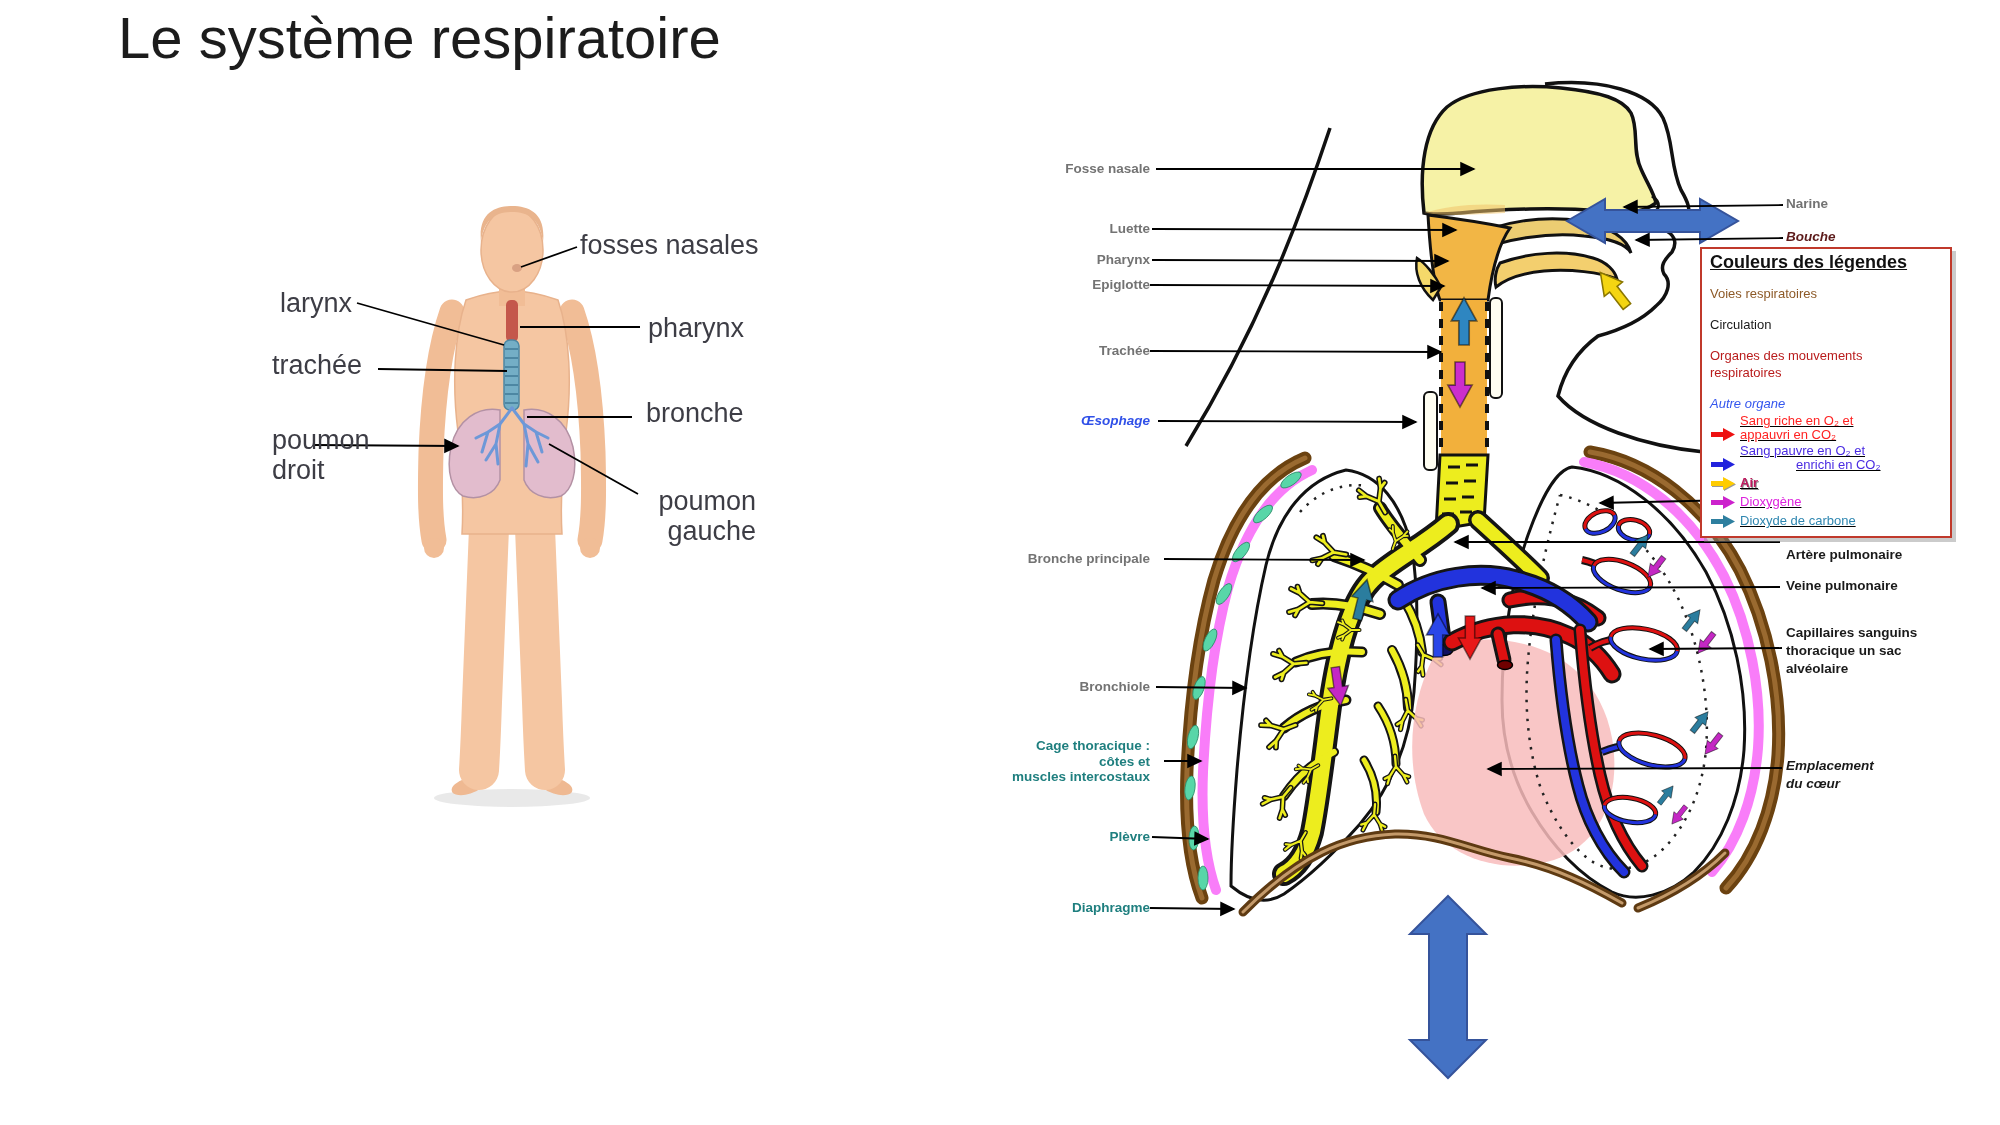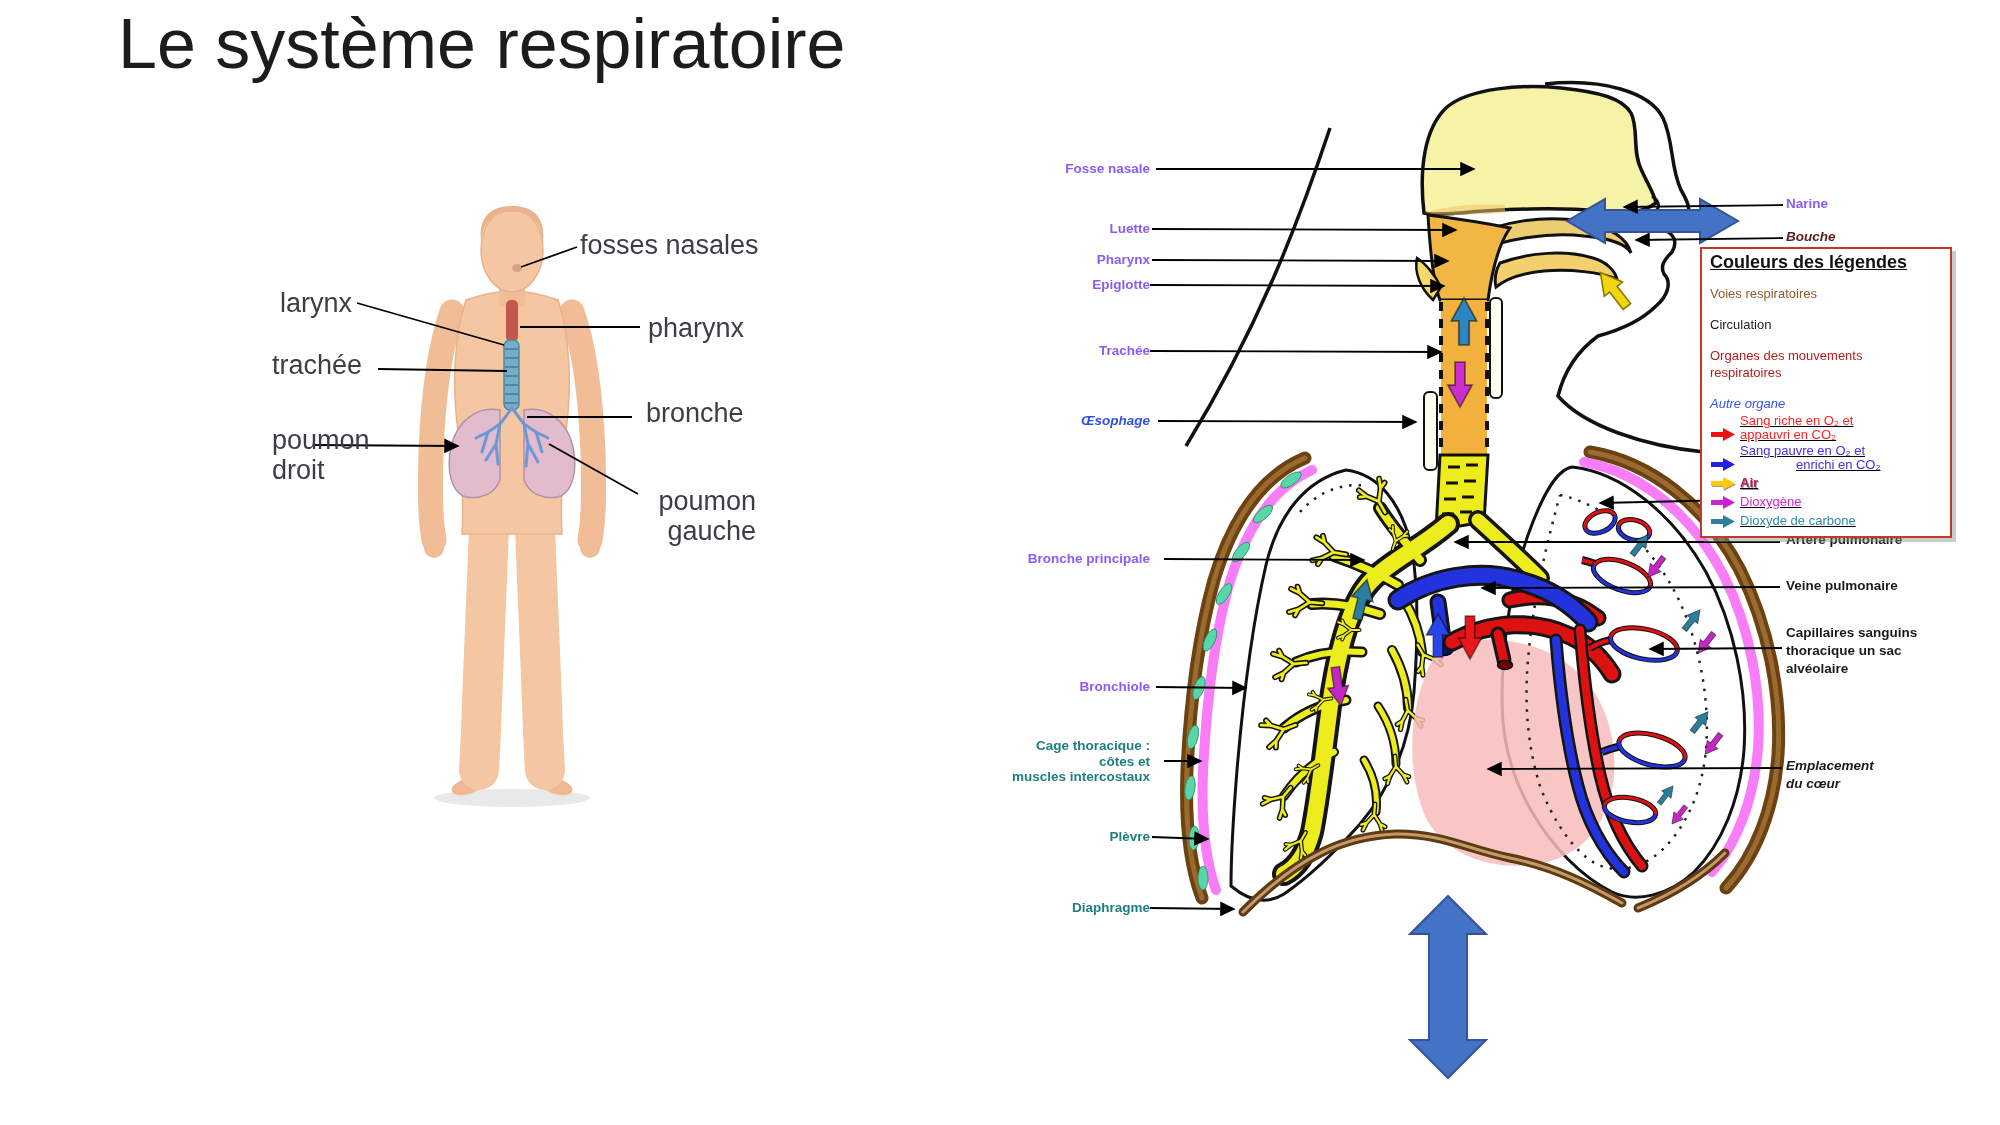--- a/index.html
+++ b/index.html
@@ -1,26 +1,26 @@
 <!DOCTYPE html>
 <html><head>
 <meta charset="utf-8">
 <style>
   html,body{margin:0;padding:0;background:#fff;}
   #slide{position:relative;width:2000px;height:1125px;background:#fff;overflow:hidden;
          font-family:"Liberation Sans",sans-serif;}
   #art{position:absolute;left:0;top:0;z-index:1;}
   .txt{position:absolute;z-index:2;white-space:nowrap;}
-  #title{left:118px;top:4px;font-size:70px;font-weight:300;color:#1c1c1c;
+  #title{left:118px;top:4px;font-size:58px;font-weight:300;color:#1c1c1c;
          font-family:"Liberation Sans",sans-serif;}
   
   .lab{font-size:27px;font-weight:400;color:#3d3d45;line-height:30px;}
   
   .dl{font-size:13.5px;font-weight:700;line-height:16px;}
-  .c-brown{color:#8b5cf6;}
+  .c-brown{color:#737373;}
   .c-teal{color:#1f7f7f;}
   .c-blue{color:#3050e8;}
   .c-maroon{color:#5c1a1a;}
   .c-black{color:#1a1a1a;}
   .ital{font-style:italic;}
   .ralign{text-align:right;}
   .calign{text-align:right;}
   
   #legend{position:absolute;left:1700px;top:247px;width:232px;z-index:2;background:#fff;
           border:2px solid #c0392b;box-shadow:4px 4px 0 rgba(140,140,140,.45);
@@ -352,21 +352,21 @@
     <div>Cage thoracique :</div>
     <div>côtes et</div>
     <div>muscles intercostaux</div>
   </div>
   <div class="txt dl c-teal ralign" style="left:950px;top:829px;width:200px">Plèvre</div>
   <div class="txt dl c-teal ralign" style="left:950px;top:900px;width:200px">Diaphragme</div>
 
   <div class="txt dl c-brown" style="left:1786px;top:196px">Narine</div>
   <div class="txt dl c-maroon ital" style="left:1786px;top:229px">Bouche</div>
   <div class="txt dl c-maroon ital" style="left:1786px;top:490px">Poumon gauche</div>
-  <div class="txt dl c-black" style="left:1786px;top:532px">Artère pulmonaire</div>
+  <div class="txt dl c-black" style="left:1786px;top:547px">Artère pulmonaire</div>
   <div class="txt dl c-black" style="left:1786px;top:578px">Veine pulmonaire</div>
   <div class="txt dl c-black" style="left:1786px;top:624px;line-height:18px">
     <div>Capillaires sanguins</div>
     <div>thoracique un sac</div>
     <div>alvéolaire</div>
   </div>
   <div class="txt dl c-black ital" style="left:1786px;top:757px;line-height:18px">
     <div>Emplacement</div>
     <div>du cœur</div>
   </div>

